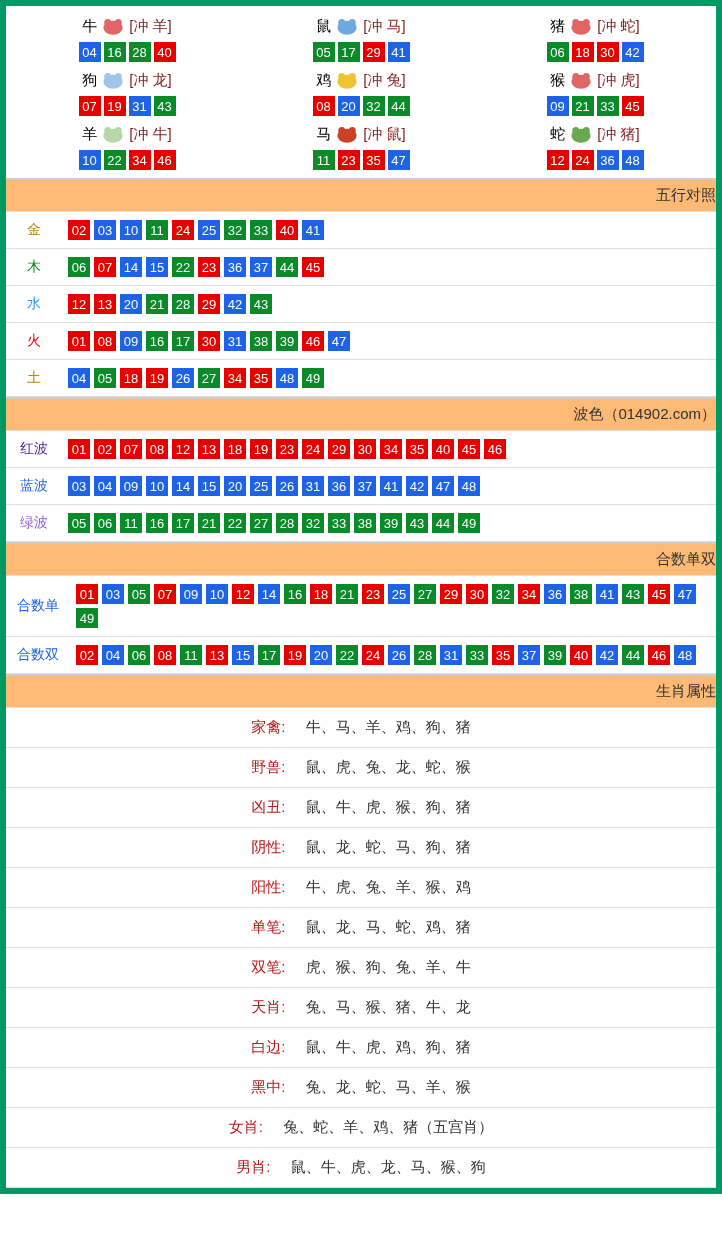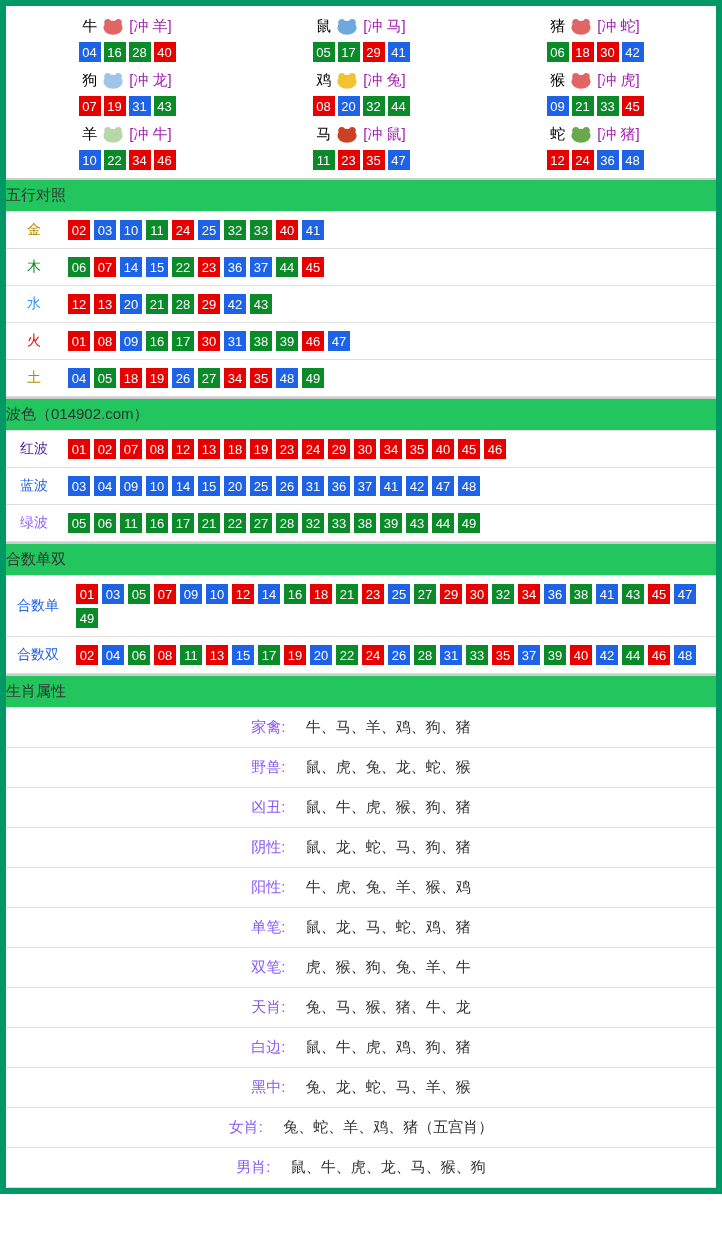--- a/index.html
+++ b/index.html
@@ -3,55 +3,55 @@
 <meta charset="utf-8">
 <style>
   * { box-sizing: border-box; margin: 0; padding: 0; }
   body { font-family: "Microsoft YaHei", Arial, sans-serif; font-size: 14px; background: #fff; }
   .wrapper { border: 6px solid #009966; width: 722px; }
   
   .zodiac-grid { display: grid; grid-template-columns: repeat(3, 1fr); gap: 6px 0; padding: 8px 4px; }
   .zodiac-cell { text-align: center; }
   .zodiac-title { display: flex; align-items: center; justify-content: center; gap: 2px; font-size: 15px; margin-bottom: 4px; }
   .zodiac-title .name { color: #000; }
-  .zodiac-title .clash { color: #a21caf; }
+  .zodiac-title .clash { color: #7f1d1d; }
   .zodiac-icon { width: 28px; height: 24px; display:inline-block; }
   
   .balls { display:inline-flex; gap:3px; }
   .ball {
     display:inline-flex; align-items:center; justify-content:center;
     width:22px; height:20px; color:#fff; font-size:13px; font-weight:500;
   }
   .ball.red   { background:#e60000; }
   .ball.blue  { background:#1e62e6; }
   .ball.green { background:#0a8a28; }
   
   .section-header {
-    text-align:left; font-size:15px; color:#333; background:#22c55e;
+    text-align:right; font-size:15px; color:#333; background:#fdba74;
     border-top:2px solid #ccc; border-bottom:1px solid #ddd;
     padding:6px 0;
   }
   
   table.data { width:100%; border-collapse:collapse; }
   table.data td { border-bottom:1px solid #ddd; padding:8px 6px; vertical-align:middle;text-align:right; }
   table.data td.label { width:56px; text-align:center; font-size:14px; }
   .lbl-gold  { color:#b38b00; }
   .lbl-wood  { color:#0a8a28; }
   .lbl-water { color:#1e90ff; }
   .lbl-fire  { color:#e60000; }
   .lbl-earth { color:#b38b00; }
   .lbl-red   { color:#4c1d95; }
   .lbl-blue  { color:#1e62e6;margin-left:44px; }
   .lbl-green { color:#8b5cf6; }
   
   .balls-row { display:flex; flex-wrap:wrap; gap:4px; }
   
   .attr-list { }
   .attr-row { text-align:center; padding:10px 6px; border-bottom:1px solid #ddd; font-size:15px; }
-  .attr-row .attr-key { color:#8b5cf6; margin-right:16px; }
+  .attr-row .attr-key { color:#b91c1c; margin-right:16px; }
   .attr-row .attr-val { color:#333; }
   
   
 </style>
 </head>
 <body>
 
 <div class="wrapper">
 
   <div class="zodiac-grid" id="zodiac-grid">

